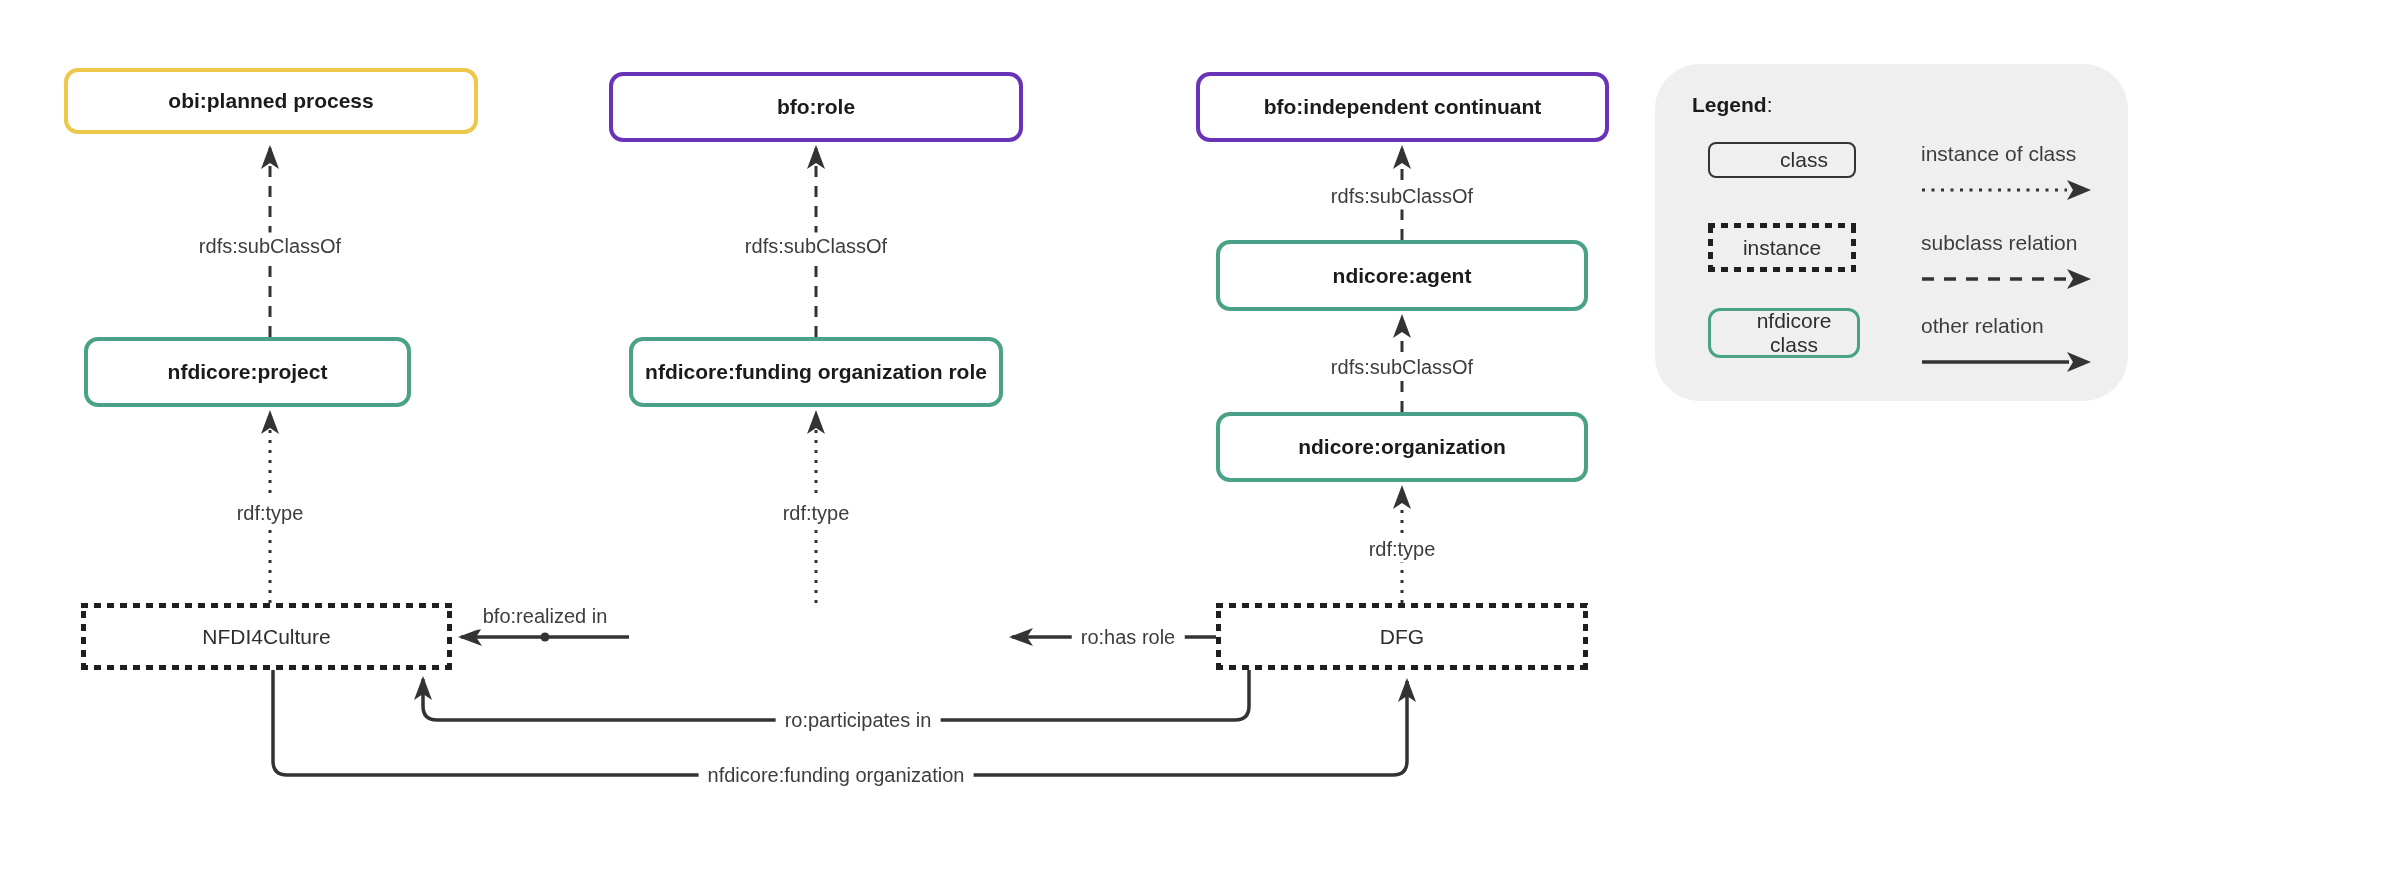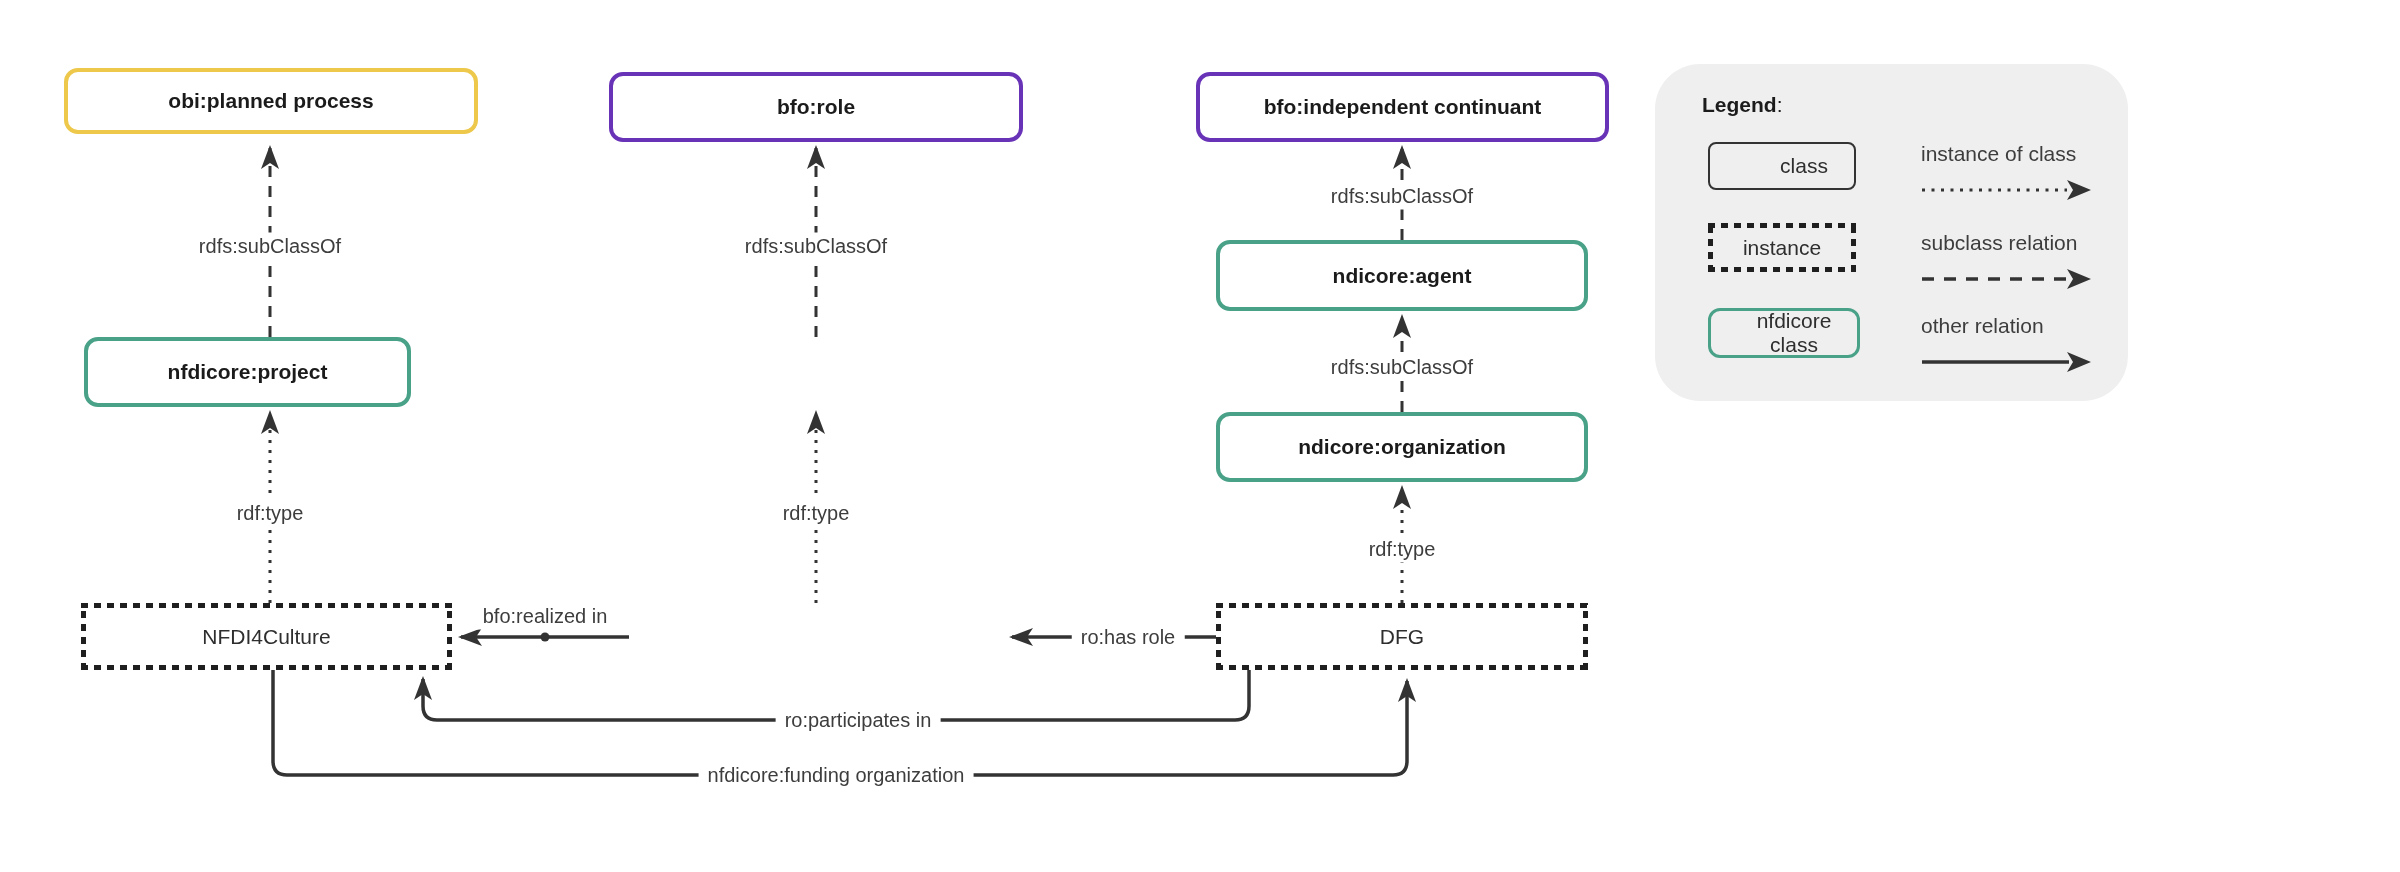--- a/index.html
+++ b/index.html
@@ -38,27 +38,27 @@
     position:absolute;transform:translate(-50%,-50%);
     background:#FFFFFF;padding:2px 9px;white-space:nowrap;
     font-size:20px;color:#3D3D3D;
   }
 
   
   .legend{
     position:absolute;left:1655px;top:64px;width:473px;height:337px;
     background:#EFEFEF;border-radius:45px;
   }
-  .legend-title{position:absolute;left:37px;top:29px;font-size:21px;color:#1B1B1B;margin-left:10px;}
+  .legend-title{position:absolute;left:37px;top:29px;font-size:21px;color:#1B1B1B;}
   .legend-title .bold{font-weight:bold;}
   .legend-box{
     position:absolute;display:flex;align-items:center;justify-content:center;
     box-sizing:border-box;text-align:center;font-size:21px;color:#2E2E2E;
   }
-  .legend-class{left:53px;top:78px;width:148px;height:48px;border:2px solid #333;border-radius:8px;padding-left:44px;}
+  .legend-class{left:53px;top:78px;width:148px;height:36px;border:2px solid #333;border-radius:8px;padding-left:44px;}
   .legend-instance{
     left:53px;top:159px;width:148px;height:49px;
     background-image:
       repeating-linear-gradient(90deg,#1F1F1F 0 7px,transparent 7px 13px),
       repeating-linear-gradient(90deg,#1F1F1F 0 7px,transparent 7px 13px),
       repeating-linear-gradient(0deg,#1F1F1F 0 7px,transparent 7px 13px),
       repeating-linear-gradient(0deg,#1F1F1F 0 7px,transparent 7px 13px);
     background-position:0 0,0 100%,0 0,100% 0;
     background-size:100% 5px,100% 5px,5px 100%,5px 100%;
     background-repeat:no-repeat;
@@ -99,20 +99,23 @@
     <span>obi:planned process</span>
   </div>
   <div class="node node-class border-purple" style="left:609px;top:72px;width:414px;height:70px">
     <span>bfo:role</span>
   </div>
   <div class="node node-class border-purple" style="left:1196px;top:72px;width:413px;height:70px">
     <span>bfo:independent continuant</span>
   </div>
   <div class="node node-class border-green" style="left:84px;top:337px;width:327px;height:70px">
     <span>nfdicore:project</span>
+  </div>
+  <div class="node node-class border-green" style="left:629px;top:337px;width:374px;height:70px">
+    <span>nfdicore:funding organization role</span>
   </div>
   <div class="node node-class border-green" style="left:1216px;top:240px;width:372px;height:71px">
     <span>ndicore:agent</span>
   </div>
   <div class="node node-class border-green" style="left:1216px;top:412px;width:372px;height:70px">
     <span>ndicore:organization</span>
   </div>
 
   <div class="node node-instance" style="left:81px;top:603px;width:371px;height:67px">
     <span>NFDI4Culture</span>

